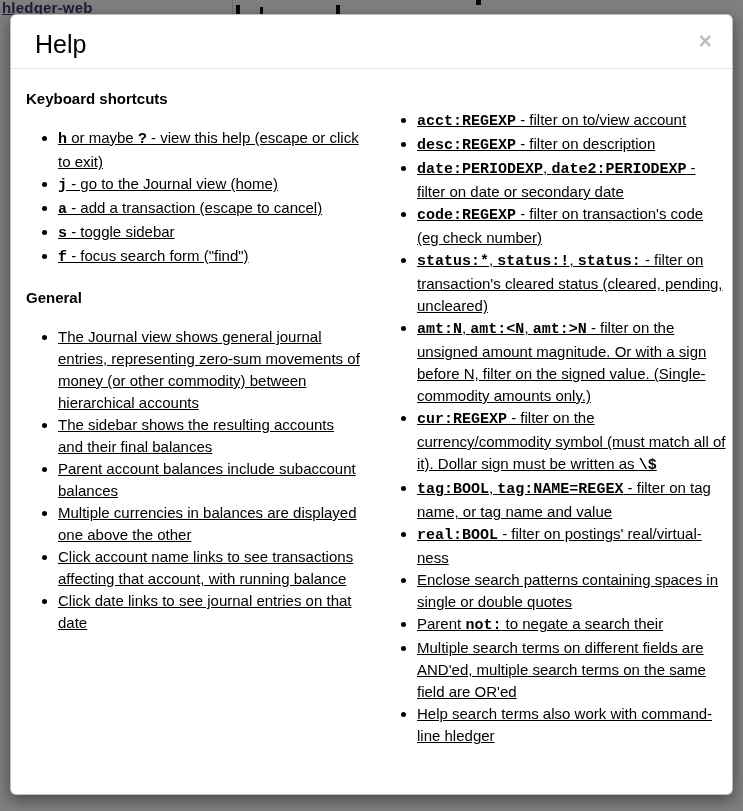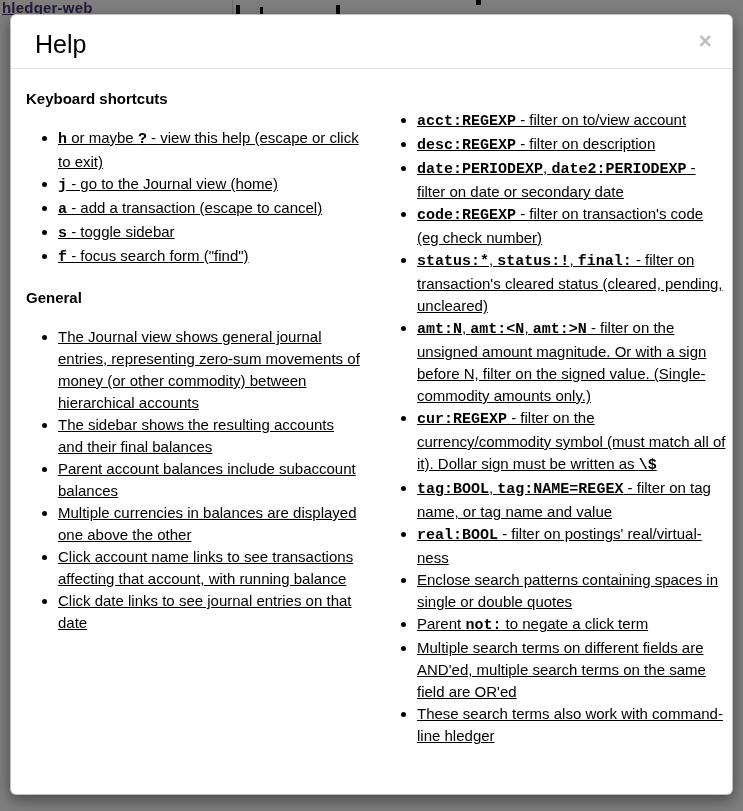--- a/index.html
+++ b/index.html
@@ -118,26 +118,26 @@
           </ul>
         </div>
       </div>
     <div class="col-right">
         <div class="help-section">
           <ul>
             <li><span class="code">acct:REGEXP</span><span> - filter on to/view account</span></li>
             <li><span class="code">desc:REGEXP</span><span> - filter on description</span></li>
             <li><span class="code">date:PERIODEXP</span><span>, </span><span class="code">date2:PERIODEXP</span><span> - filter on date or secondary date</span></li>
             <li><span class="code">code:REGEXP</span><span> - filter on transaction's code (eg check number)</span></li>
-            <li><span class="code">status:*</span><span>, </span><span class="code">status:!</span><span>, </span><span class="code">final:</span><span> - filter on transaction's cleared status (cleared, pending, uncleared)</span></li>
+            <li><span class="code">status:*</span><span>, </span><span class="code">status:!</span><span>, </span><span class="code">status:</span><span> - filter on transaction's cleared status (cleared, pending, uncleared)</span></li>
             <li><span class="code">amt:N</span><span>, </span><span class="code">amt:&lt;N</span><span>, </span><span class="code">amt:&gt;N</span><span> - filter on the unsigned amount magnitude. Or with a sign before N, filter on the signed value. (Single-commodity amounts only.)</span></li>
             <li><span class="code">cur:REGEXP</span><span> - filter on the currency/commodity symbol (must match all of it). Dollar sign must be written as </span><span class="code">\$</span></li>
             <li><span class="code">tag:BOOL</span><span>, </span><span class="code">tag:NAME=REGEX</span><span> - filter on tag name, or tag name and value</span></li>
             <li><span class="code">real:BOOL</span><span> - filter on postings' real/virtual-ness</span></li>
             <li><span>Enclose search patterns containing spaces in single or double quotes</span></li>
-            <li><span>Parent </span><span class="code">not:</span><span> to negate a click term</span></li>
+            <li><span>Parent </span><span class="code">not:</span><span> to negate a search their</span></li>
             <li><span>Multiple search terms on different fields are AND'ed, multiple search terms on the same field are OR'ed</span></li>
-            <li><span>These search terms also work with command-line hledger</span></li>
+            <li><span>Help search terms also work with command-line hledger</span></li>
           </ul>
         </div>
       </div>
   </div>
 </div>
 
 </body></html>

